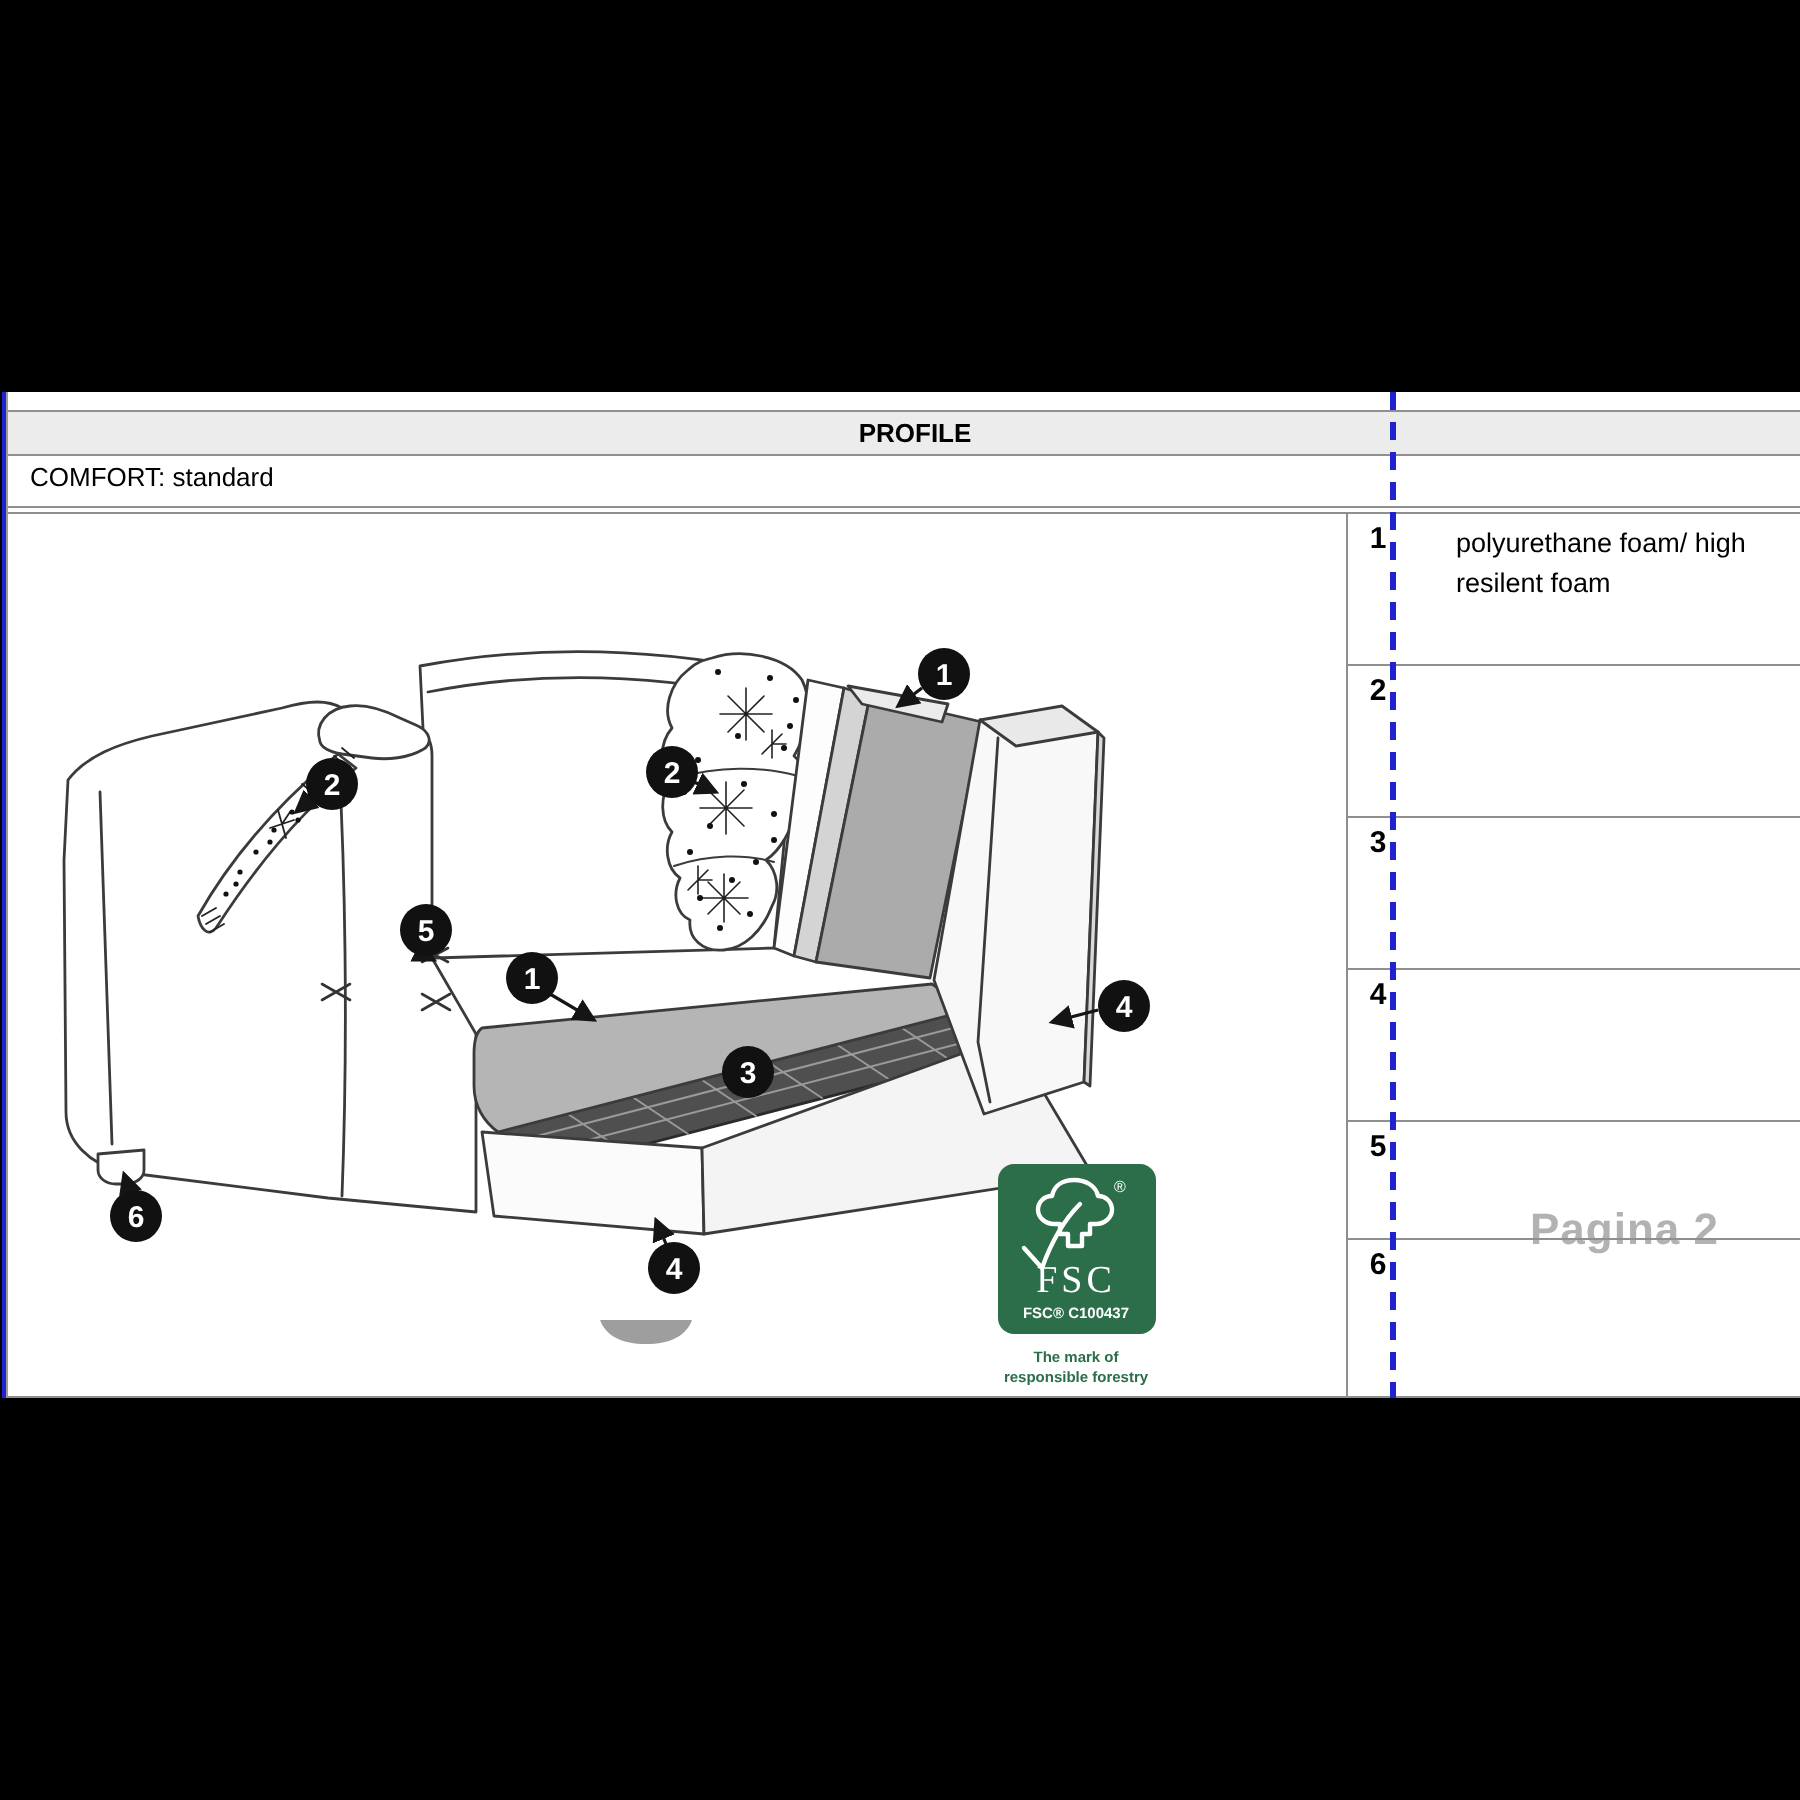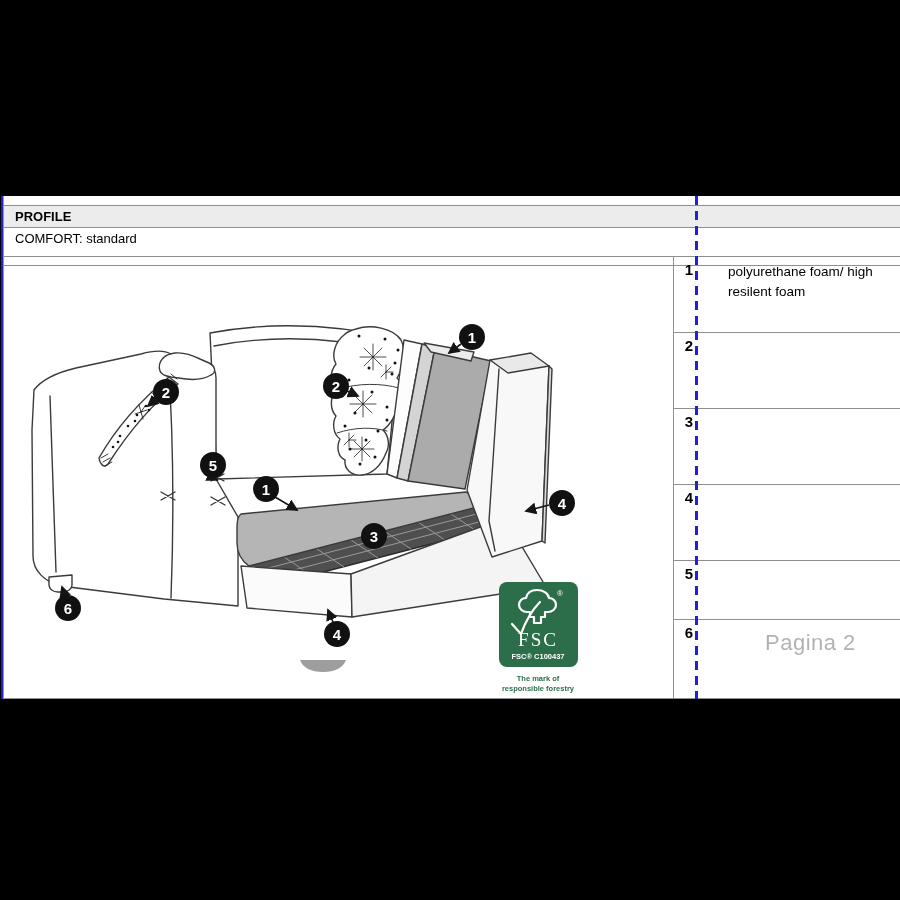--- a/index.html
+++ b/index.html
@@ -5,38 +5,38 @@
   html,body{margin:0;padding:0;}
   body{width:900px;height:900px;background:#000;position:relative;
        font-family:"Liberation Sans",sans-serif;overflow:hidden;}
   #screen{position:absolute;left:0;top:0;width:900px;height:900px;}
   .page{position:absolute;left:3px;top:196px;width:897px;height:503px;
         background:#fff;border-left:1px solid #9a9a9a;box-sizing:border-box;}
   .hrow{position:absolute;left:0;width:100%;box-sizing:border-box;
         border-bottom:1px solid #8f8f8f;}
   .hrow-spacer{top:0;height:10px;}
   .hrow-profile{top:10px;height:22px;background:#ececec;
-        font-weight:bold;font-size:13px;line-height:21px;padding-left:11px;color:#000;}
-  .hrow-comfort{top:32px;height:38px;background:#fff;
+        font-weight:bold;font-size:13px;line-height:21px;padding-left:11px;color:#000;text-align:center;}
+  .hrow-comfort{top:32px;height:26px;background:#fff;
         font-size:13px;line-height:21px;padding-left:11px;color:#000;}
   .hrow-gap{top:54px;height:7px;}
   .main{position:absolute;left:0;top:61px;width:100%;height:441px;
         border-bottom:1px solid #8f8f8f;box-sizing:content-box;}
   .diagram-svg{position:absolute;left:1px;top:0;width:668px;height:441px;}
   .legend{position:absolute;left:669px;top:0;width:228px;height:441px;
         border-left:1px solid #8f8f8f;box-sizing:border-box;z-index:2;}
   .lrow{position:absolute;left:0;width:100%;border-bottom:1px solid #8f8f8f;
         box-sizing:border-box;}
   .lrow:last-child{border-bottom:none;}
   .lnum{position:absolute;left:0;top:4px;width:30px;text-align:center;
         font-weight:bold;font-size:15px;color:#000;}
   .ltext{position:absolute;left:38px;top:5px;width:186px;
         font-size:13.5px;line-height:19.5px;color:#000;margin-left:16px;}
-  .watermark{position:absolute;left:765px;top:630px;font-size:22px;
-        color:#8f8f8f;opacity:.68;letter-spacing:.5px;z-index:1;white-space:nowrap;}
+  .watermark{position:absolute;left:765px;top:602px;font-size:22px;
+        color:#8f8f8f;opacity:.68;letter-spacing:.5px;z-index:1;white-space:nowrap;font-weight:bold;}
   .pb-dashed{position:absolute;left:695px;top:196px;width:3px;height:503px;z-index:4;
         background:repeating-linear-gradient(180deg,#2022cf 0 9px,rgba(0,0,0,0) 9px 15px);}
   .pb-solid{position:absolute;left:1px;top:196px;width:2px;height:503px;
         background:#2022cf;z-index:4;}
   svg text{font-family:"Liberation Sans",sans-serif;}
   .callout-num{font-size:15px;font-weight:bold;fill:#fff;text-anchor:middle;}
   .fsc-serif{font-family:"Liberation Serif",serif;}
 </style>
 </head>
 <body>

